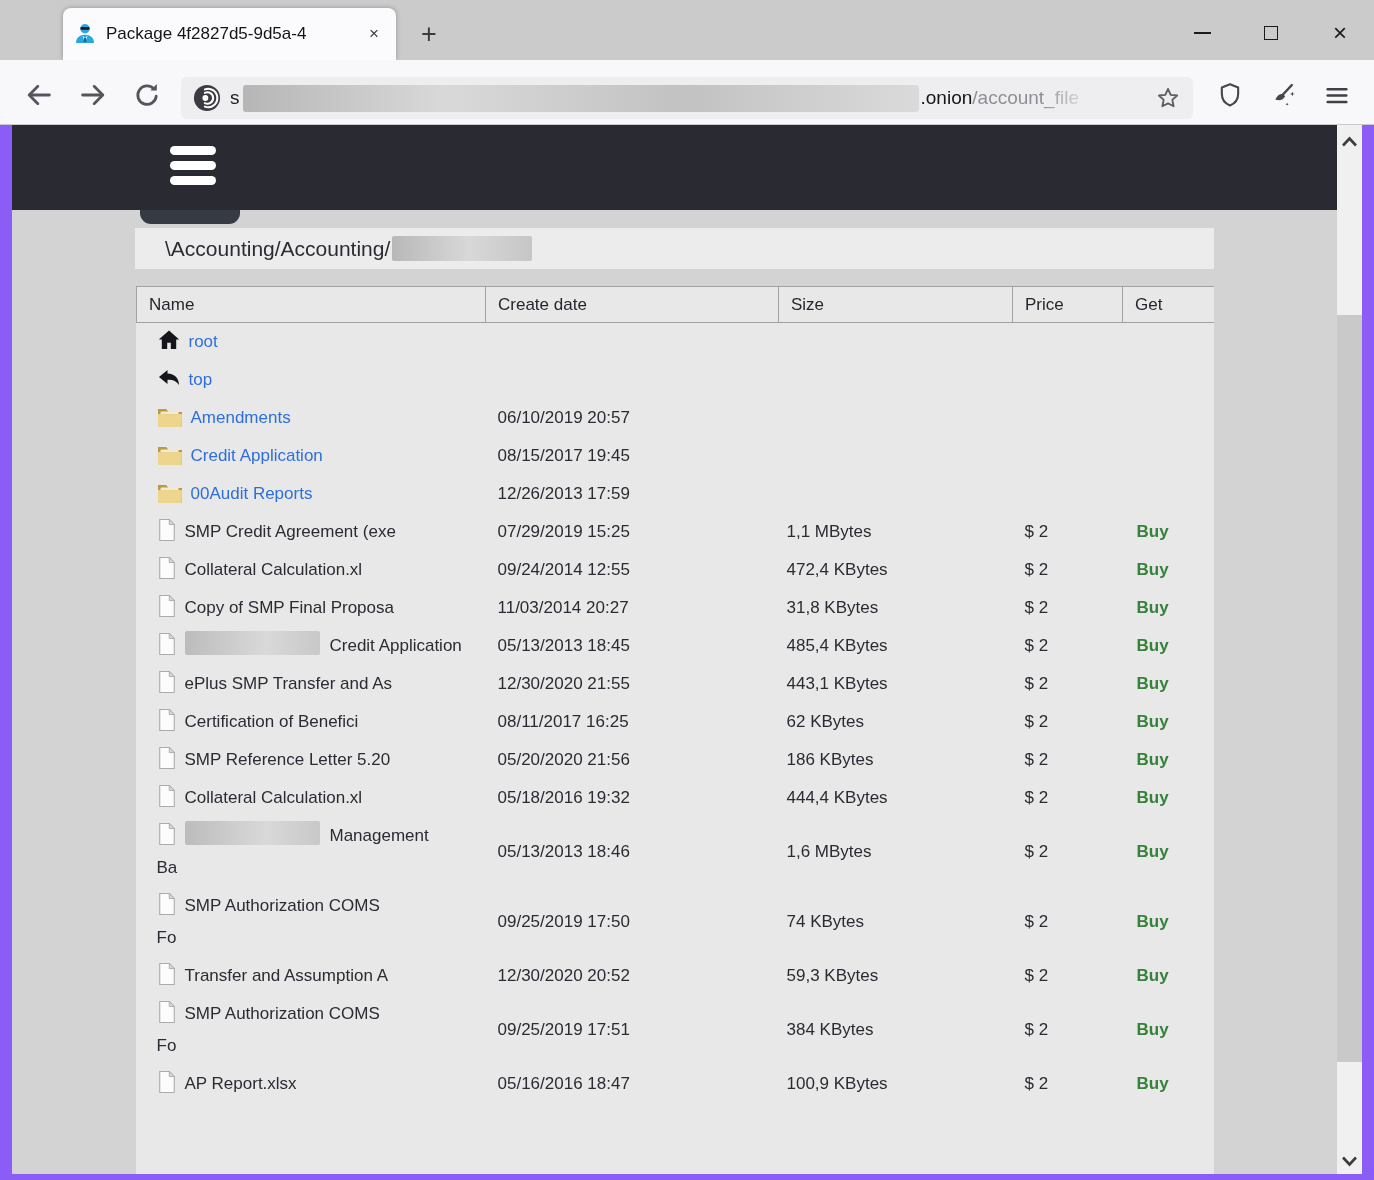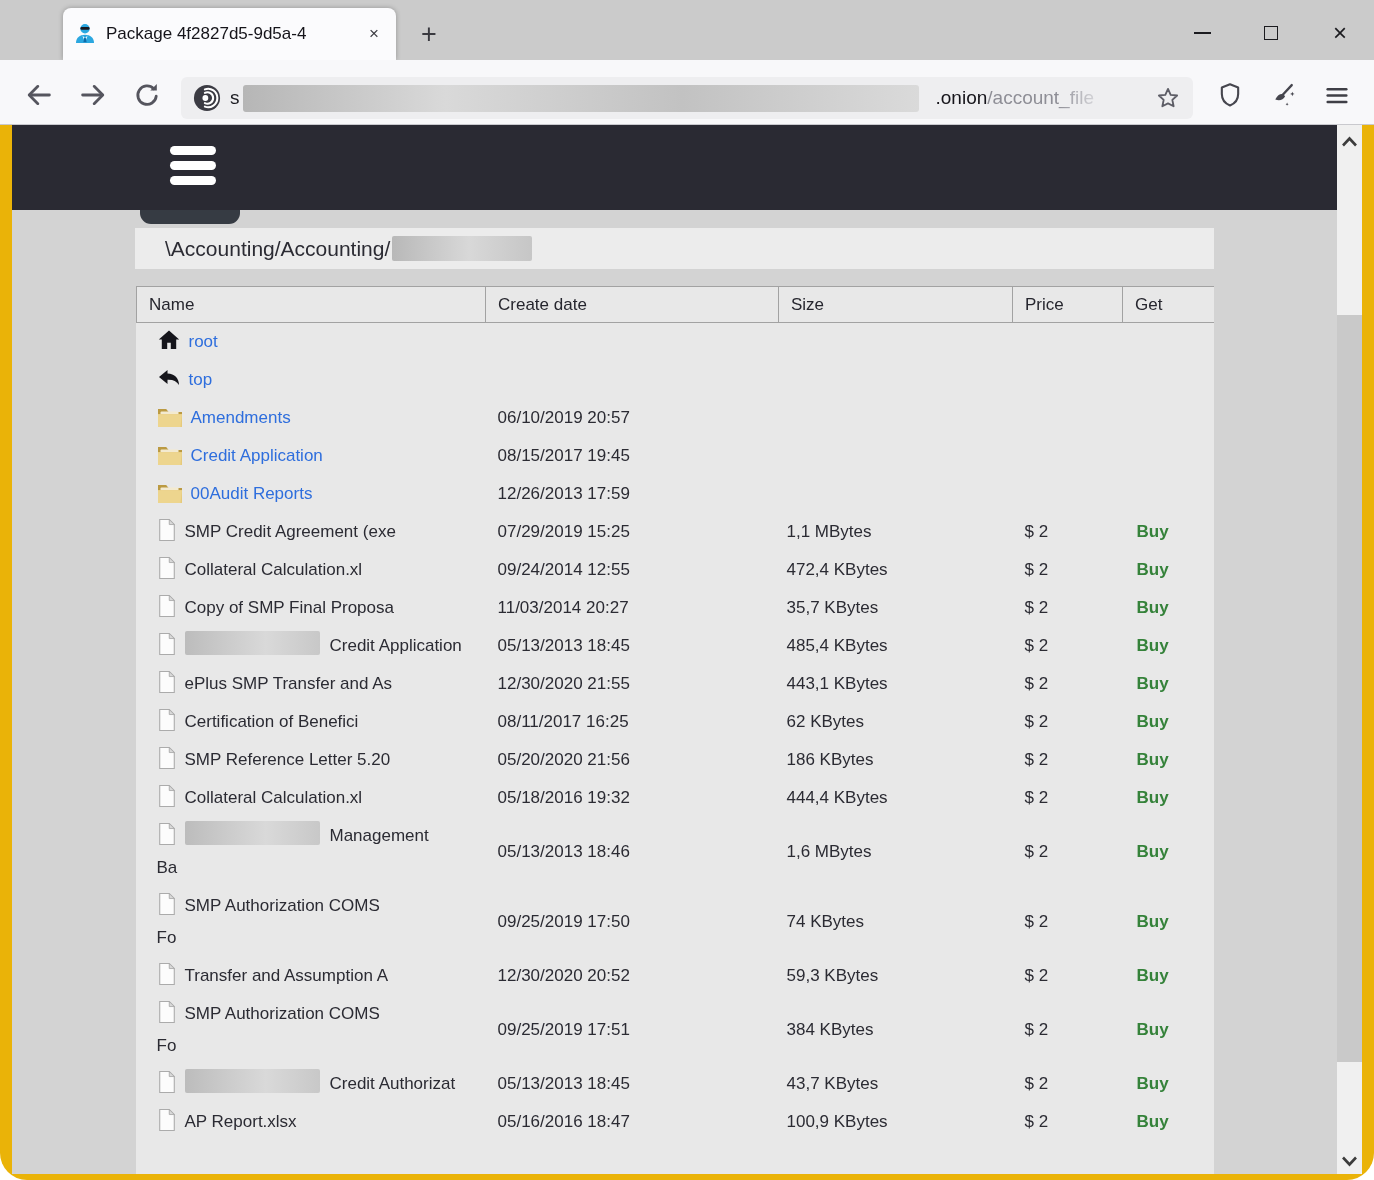--- a/index.html
+++ b/index.html
@@ -1,17 +1,17 @@
 <!DOCTYPE html>
 <html><head>
 <meta charset="utf-8">
 <style>
   * { margin:0; padding:0; box-sizing:border-box; }
   html,body { width:1374px; height:1180px; background:#ffffff; font-family:"Liberation Sans", sans-serif; overflow:hidden; }
-  .window { position:relative; width:1374px; height:1180px; background:#eab308;border-radius:27px; }
+  .window { position:relative; width:1374px; height:1180px; background:#8b5cf6; }
 
   
   .titlebar { position:absolute; left:0; top:0; width:1374px; height:60px; background:#cbcbcb; }
   .tab { position:absolute; left:63px; top:8px; width:333px; height:52px; background:#fbfbfd; border-radius:8px 8px 0 0;
          box-shadow:0 0 5px rgba(0,0,0,.28); display:flex; align-items:center; padding:0 10px; }
   .tab .favicon { width:24px; height:24px; flex:0 0 24px; }
   .tab-title { flex:1; margin-left:9px; font-size:17px; color:#15141a; white-space:nowrap; overflow:hidden;
                -webkit-mask-image:linear-gradient(90deg,#000 78%,transparent 97%);
                mask-image:linear-gradient(90deg,#000 78%,transparent 97%); }
   .tab-close { width:24px; height:24px; display:flex; align-items:center; justify-content:center; font-size:17px; color:#3d3d44; border-radius:4px; }
@@ -25,21 +25,21 @@
 
   .toolbar { position:absolute; left:0; top:60px; width:1374px; height:65px; background:#f8f8fa; border-bottom:1px solid #c9c9ce; }
   .navbtn { position:absolute; top:80px; width:30px; height:30px; }
   .btn-back { left:24px; } .btn-fwd { left:78px; } .btn-reload { left:132px; }
   .urlbar { position:absolute; left:181px; top:77px; width:1012px; height:42px; background:#eeeef0; border-radius:6px;
             display:flex; align-items:center; padding:0 12px; }
   .onion-ic { width:28px; height:28px; flex:0 0 28px; }
   .url-s { font-size:19px; color:#1b1b21; margin-left:9px; }
   .url-redact { width:676px; height:27px; margin-left:3px; border-radius:3px;
                 background:linear-gradient(90deg,#b6b6b6,#d9d9d9 30%,#c2c2c2 65%,#dadada); }
-  .url-dark { font-size:19px; color:#15141a; margin-left:17px; }
+  .url-dark { font-size:19px; color:#15141a; margin-left:2px; }
   .url-gray { font-size:19px; color:#8e8e96; white-space:nowrap; overflow:hidden; width:128px;
               -webkit-mask-image:linear-gradient(90deg,#000 55%,transparent 95%);
               mask-image:linear-gradient(90deg,#000 55%,transparent 95%); }
   .url-star { margin-left:auto; width:26px; height:26px; }
   .tool-ic { position:absolute; top:81px; width:28px; height:28px; }
   .ic-shield { left:1216px; } .ic-broom { left:1269px; } .ic-menu { left:1323px; }
 
   
   .viewport { position:absolute; left:12px; top:125px; width:1325px; height:1049px; background:#d3d3d3; overflow:hidden; }
   .site-header { position:relative; width:100%; height:85px; background:#2a2a33; }
@@ -280,21 +280,21 @@
     <td class="c-size">472,4 KBytes</td>
     <td class="c-price">$ 2</td>
     <td class="c-get"><a class="buy" href="#">Buy</a></td>
   </tr>
             <tr class="row">
     <td class="c-name"><span class="ic"><svg viewBox="0 0 22 26" width="20" height="24">
                     <path d="M3 1.5h10.5L19 7v17.5H3z" fill="#fcfcfc" stroke="#ababab" stroke-width="1.2"></path>
                     <path d="M13.5 1.5 19 7h-5.5z" fill="#d9d9d9" stroke="#ababab" stroke-width="1"></path>
                   </svg></span><span class="nm">Copy of SMP Final Proposa</span></td>
     <td class="c-date">11/03/2014 20:27</td>
-    <td class="c-size">35,7 KBytes</td>
+    <td class="c-size">31,8 KBytes</td>
     <td class="c-price">$ 2</td>
     <td class="c-get"><a class="buy" href="#">Buy</a></td>
   </tr>
             <tr class="row">
     <td class="c-name"><span class="ic"><svg viewBox="0 0 22 26" width="20" height="24">
                     <path d="M3 1.5h10.5L19 7v17.5H3z" fill="#fcfcfc" stroke="#ababab" stroke-width="1.2"></path>
                     <path d="M13.5 1.5 19 7h-5.5z" fill="#d9d9d9" stroke="#ababab" stroke-width="1"></path>
                   </svg></span><span class="redact-name"></span><span class="nm">Credit Application</span></td>
     <td class="c-date">05/13/2013 18:45</td>
     <td class="c-size">485,4 KBytes</td>
@@ -374,30 +374,20 @@
     <td class="c-get"><a class="buy" href="#">Buy</a></td>
   </tr>
             <tr class="row">
     <td class="c-name"><span class="ic"><svg viewBox="0 0 22 26" width="20" height="24">
                     <path d="M3 1.5h10.5L19 7v17.5H3z" fill="#fcfcfc" stroke="#ababab" stroke-width="1.2"></path>
                     <path d="M13.5 1.5 19 7h-5.5z" fill="#d9d9d9" stroke="#ababab" stroke-width="1"></path>
                   </svg></span><span class="nm">SMP Authorization COMS
 Fo</span></td>
     <td class="c-date">09/25/2019 17:51</td>
     <td class="c-size">384 KBytes</td>
-    <td class="c-price">$ 2</td>
-    <td class="c-get"><a class="buy" href="#">Buy</a></td>
-  </tr>
-            <tr class="row">
-    <td class="c-name"><span class="ic"><svg viewBox="0 0 22 26" width="20" height="24">
-                    <path d="M3 1.5h10.5L19 7v17.5H3z" fill="#fcfcfc" stroke="#ababab" stroke-width="1.2"></path>
-                    <path d="M13.5 1.5 19 7h-5.5z" fill="#d9d9d9" stroke="#ababab" stroke-width="1"></path>
-                  </svg></span><span class="redact-name"></span><span class="nm">Credit Authorizat</span></td>
-    <td class="c-date">05/13/2013 18:45</td>
-    <td class="c-size">43,7 KBytes</td>
     <td class="c-price">$ 2</td>
     <td class="c-get"><a class="buy" href="#">Buy</a></td>
   </tr>
             <tr class="row">
     <td class="c-name"><span class="ic"><svg viewBox="0 0 22 26" width="20" height="24">
                     <path d="M3 1.5h10.5L19 7v17.5H3z" fill="#fcfcfc" stroke="#ababab" stroke-width="1.2"></path>
                     <path d="M13.5 1.5 19 7h-5.5z" fill="#d9d9d9" stroke="#ababab" stroke-width="1"></path>
                   </svg></span><span class="nm">AP Report.xlsx</span></td>
     <td class="c-date">05/16/2016 18:47</td>
     <td class="c-size">100,9 KBytes</td>

